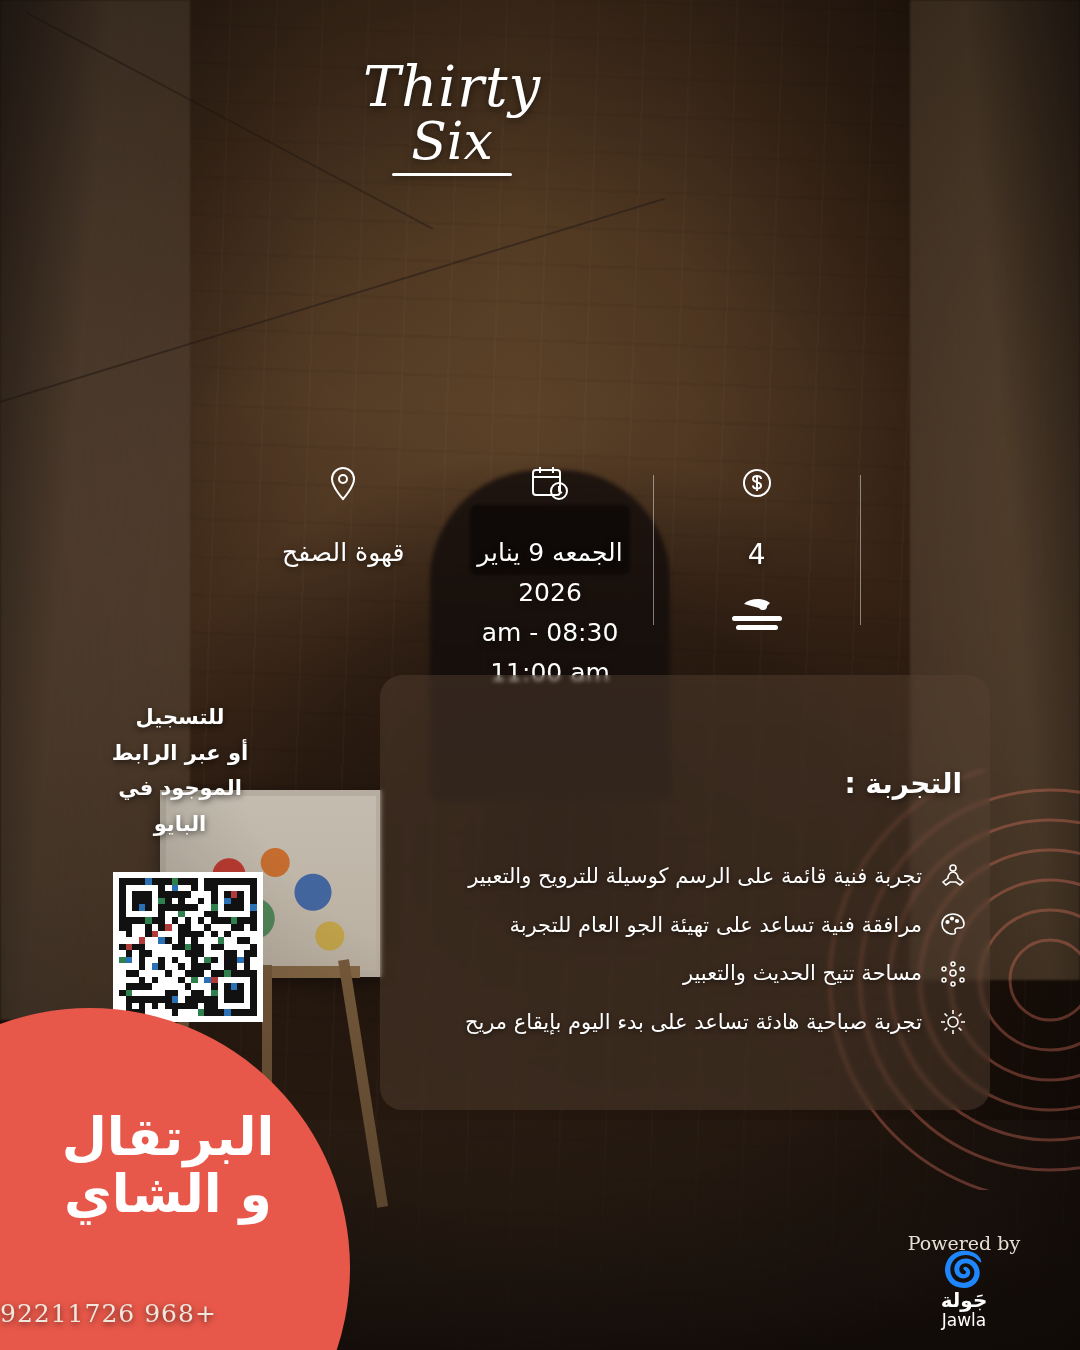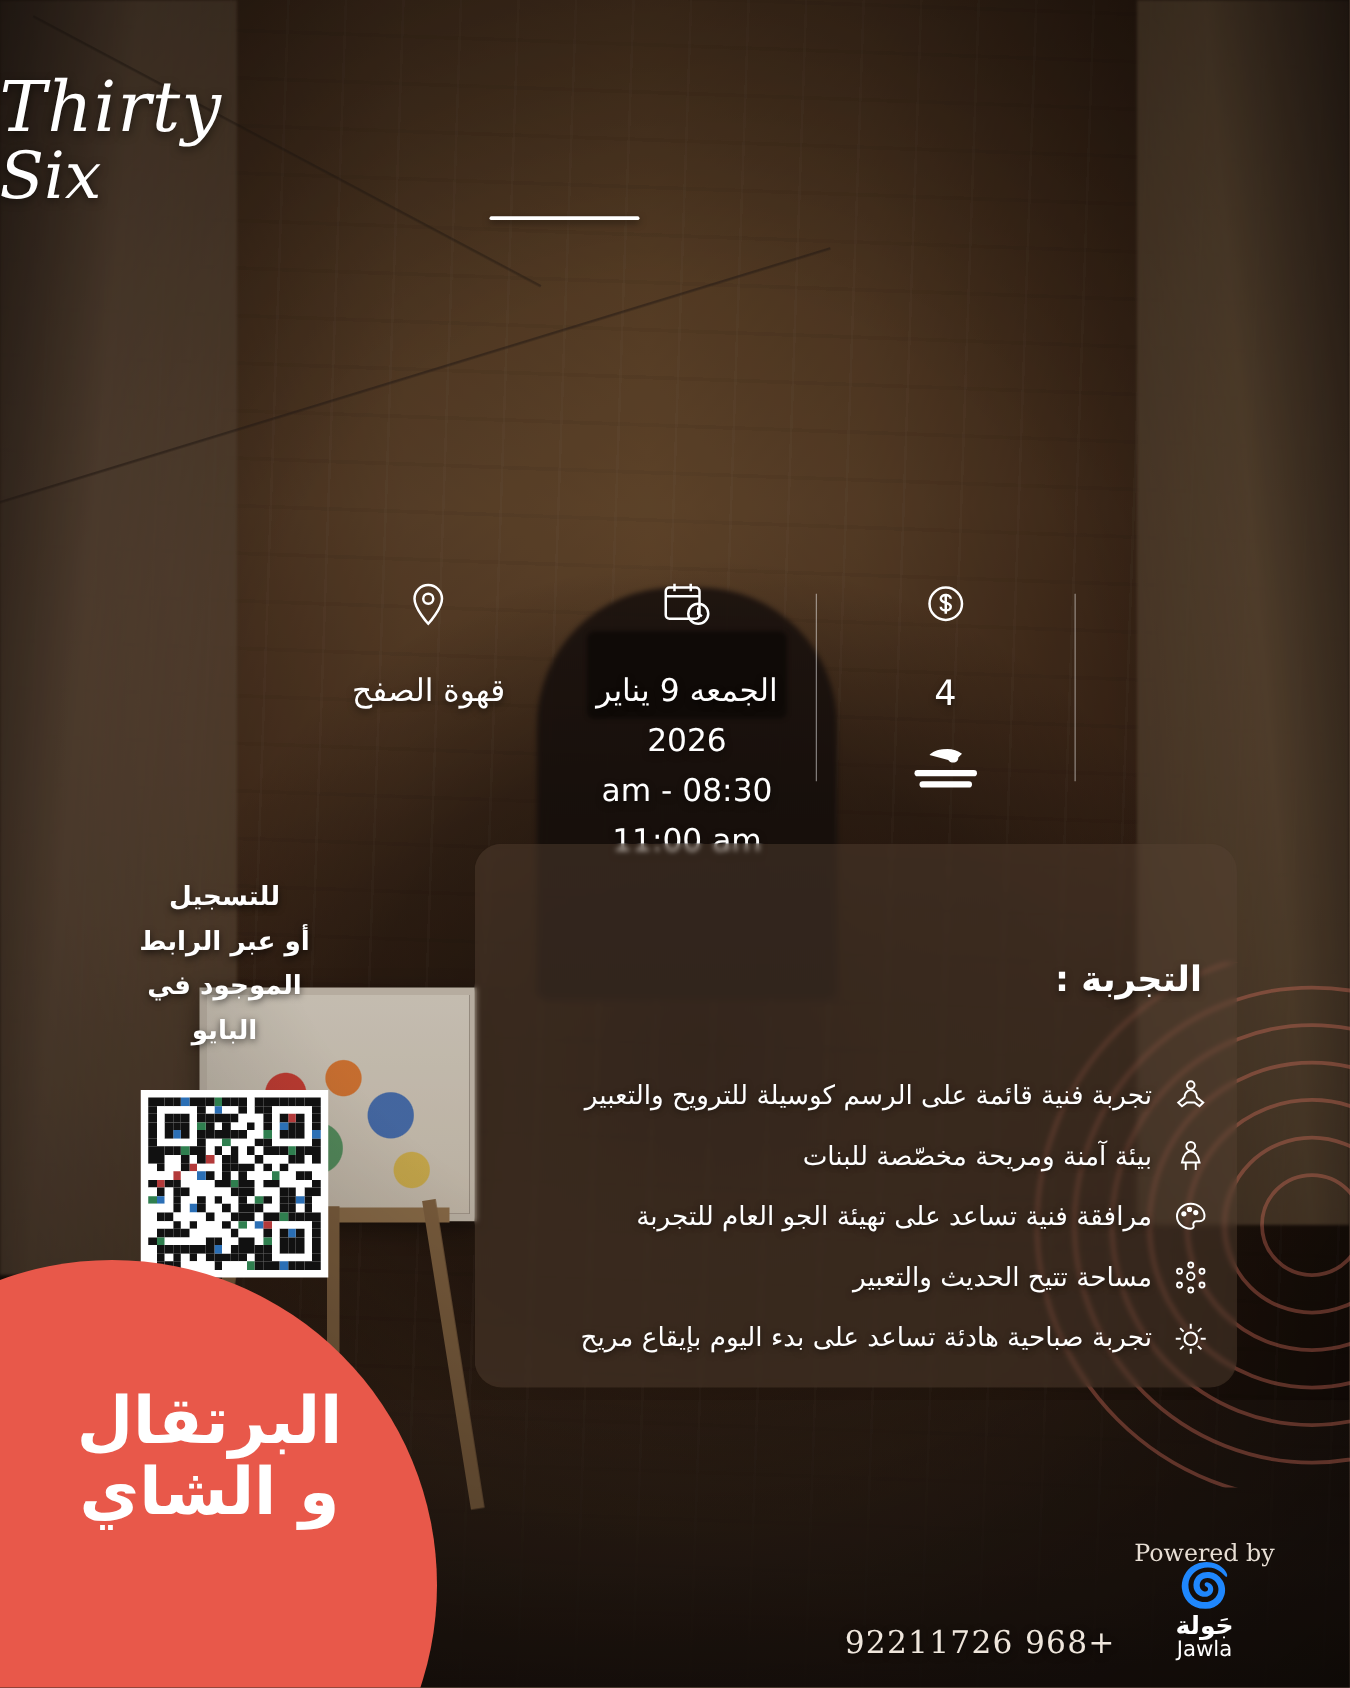--- a/index.html
+++ b/index.html
@@ -86,21 +86,21 @@
     filter:blur(.6px);
   }
   .easel-leg{position:absolute;background:#8a6a46;filter:blur(.5px);}
   .leg-a{left:48px;top:170px;width:11px;height:250px;transform:rotate(9deg);transform-origin:top center;}
   .leg-b{left:198px;top:170px;width:11px;height:250px;transform:rotate(-9deg);transform-origin:top center;}
   .leg-c{left:122px;top:175px;width:10px;height:235px;}
   .easel-bar{position:absolute;left:40px;top:176px;width:180px;height:12px;background:#9b7a52;filter:blur(.4px);}
 
   
   .logo{
-    position:absolute;top:60px;left:0;width:904px;text-align:left;
+    position:absolute;top:60px;left:0;width:904px;text-align:center;
     color:#fff;
   }
   .logo .l1{
     font-family:"DejaVu Serif","Liberation Serif",serif;
     font-style:italic;font-size:56px;letter-spacing:1px;line-height:.95;
     text-shadow:0 2px 8px rgba(0,0,0,.55);
   }
   .logo .l2{
     font-family:"DejaVu Serif","Liberation Serif",serif;
     font-style:italic;font-size:52px;line-height:1;margin-top:2px;
@@ -204,21 +204,21 @@
   }
   .title-ar1{font-size:52px;font-weight:bold;line-height:1.05;letter-spacing:1px;}
   .title-ar2{font-size:52px;font-weight:bold;line-height:1.15;letter-spacing:1px;}
   .title-en{
     font-family:"DejaVu Serif","Liberation Serif",serif;
     font-size:33px;letter-spacing:2px;margin-top:10px;font-variant:small-caps;font-weight:bold;
   }
 
   
   .phone{
-    position:absolute;left:0;bottom:22px;width:893px;text-align:right;
+    position:absolute;left:0;bottom:22px;width:893px;text-align:left;
     color:#efe6dc;font-size:25px;letter-spacing:1px;
     font-family:"DejaVu Serif","Liberation Serif",serif;
     text-shadow:0 2px 6px rgba(0,0,0,.6);
   }
 
   
   .powered{
     position:absolute;right:26px;bottom:96px;width:180px;text-align:center;color:#e7ded4;
     font-family:"DejaVu Serif","Liberation Serif",serif;font-size:19px;
   }
@@ -330,30 +330,20 @@
       <div class="bullet">
         <span class="b-icon">
           <svg width="28" height="28" viewBox="0 0 28 28" fill="none" stroke="#fff" stroke-width="1.6">
             <circle cx="14" cy="5" r="3"></circle>
             <path d="M14 9c-3 0-5 3-5 6l-5 4 3 3 4-3h6l4 3 3-3-5-4c0-3-2-6-5-6z"></path>
           </svg>
         </span>
         <span class="b-text">تجربة فنية قائمة على الرسم كوسيلة للترويح والتعبير</span>
       </div>
 
-      <div class="bullet">
-        <span class="b-icon">
-          <svg width="28" height="28" viewBox="0 0 28 28" fill="none" stroke="#fff" stroke-width="1.6">
-            <circle cx="14" cy="6" r="3.5"></circle>
-            <path d="M14 10c-4 0-6 4-7 9h14c-1-5-3-9-7-9z"></path>
-            <path d="M10 19v6M18 19v6"></path>
-          </svg>
-        </span>
-        <span class="b-text">بيئة آمنة ومريحة مخصّصة للبنات</span>
-      </div>
 
       <div class="bullet">
         <span class="b-icon">
           <svg width="28" height="28" viewBox="0 0 28 28" fill="none" stroke="#fff" stroke-width="1.6">
             <path d="M14 3C7.9 3 3 7.5 3 13s4.9 10 11 10c1.8 0 2.8-1.3 2.2-2.6-.7-1.5.4-3.4 2.3-3.4H21c2.2 0 4-1.8 4-4C25 7.4 20.1 3 14 3z"></path>
             <circle cx="8.5" cy="11" r="1.3" fill="#fff"></circle>
             <circle cx="13" cy="7.5" r="1.3" fill="#fff"></circle>
             <circle cx="18" cy="10" r="1.3" fill="#fff"></circle>
           </svg>
         </span>

